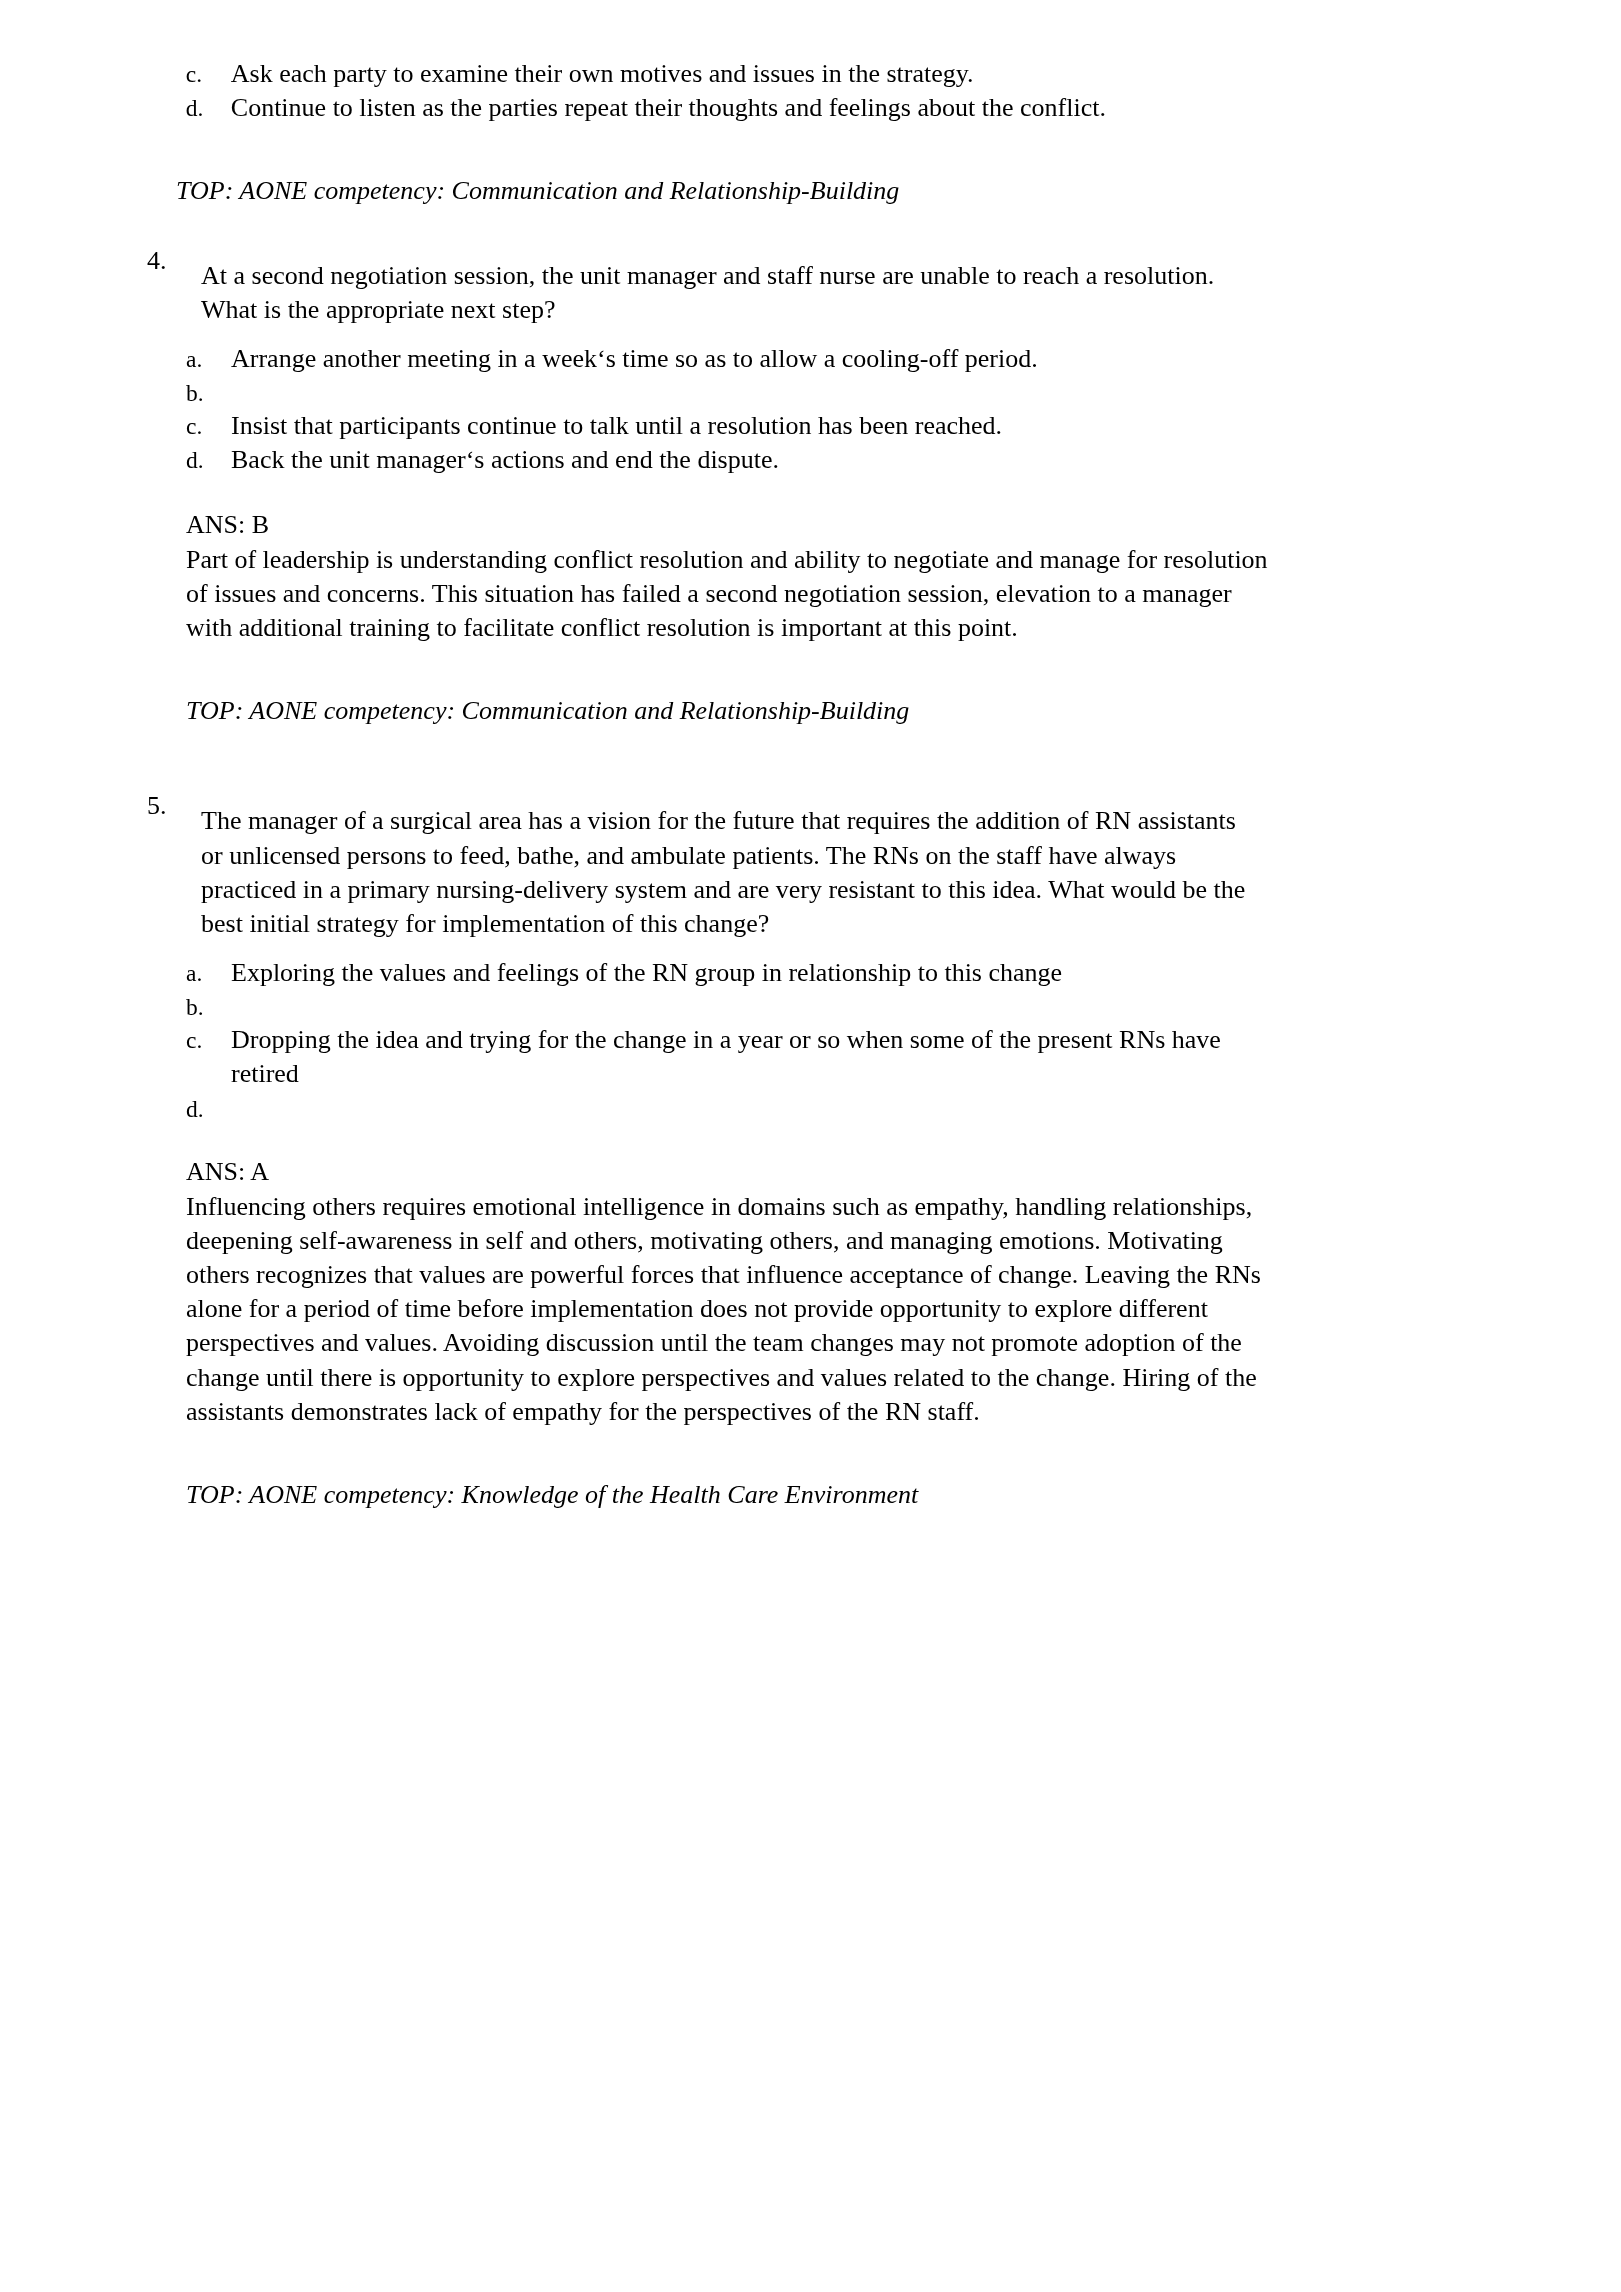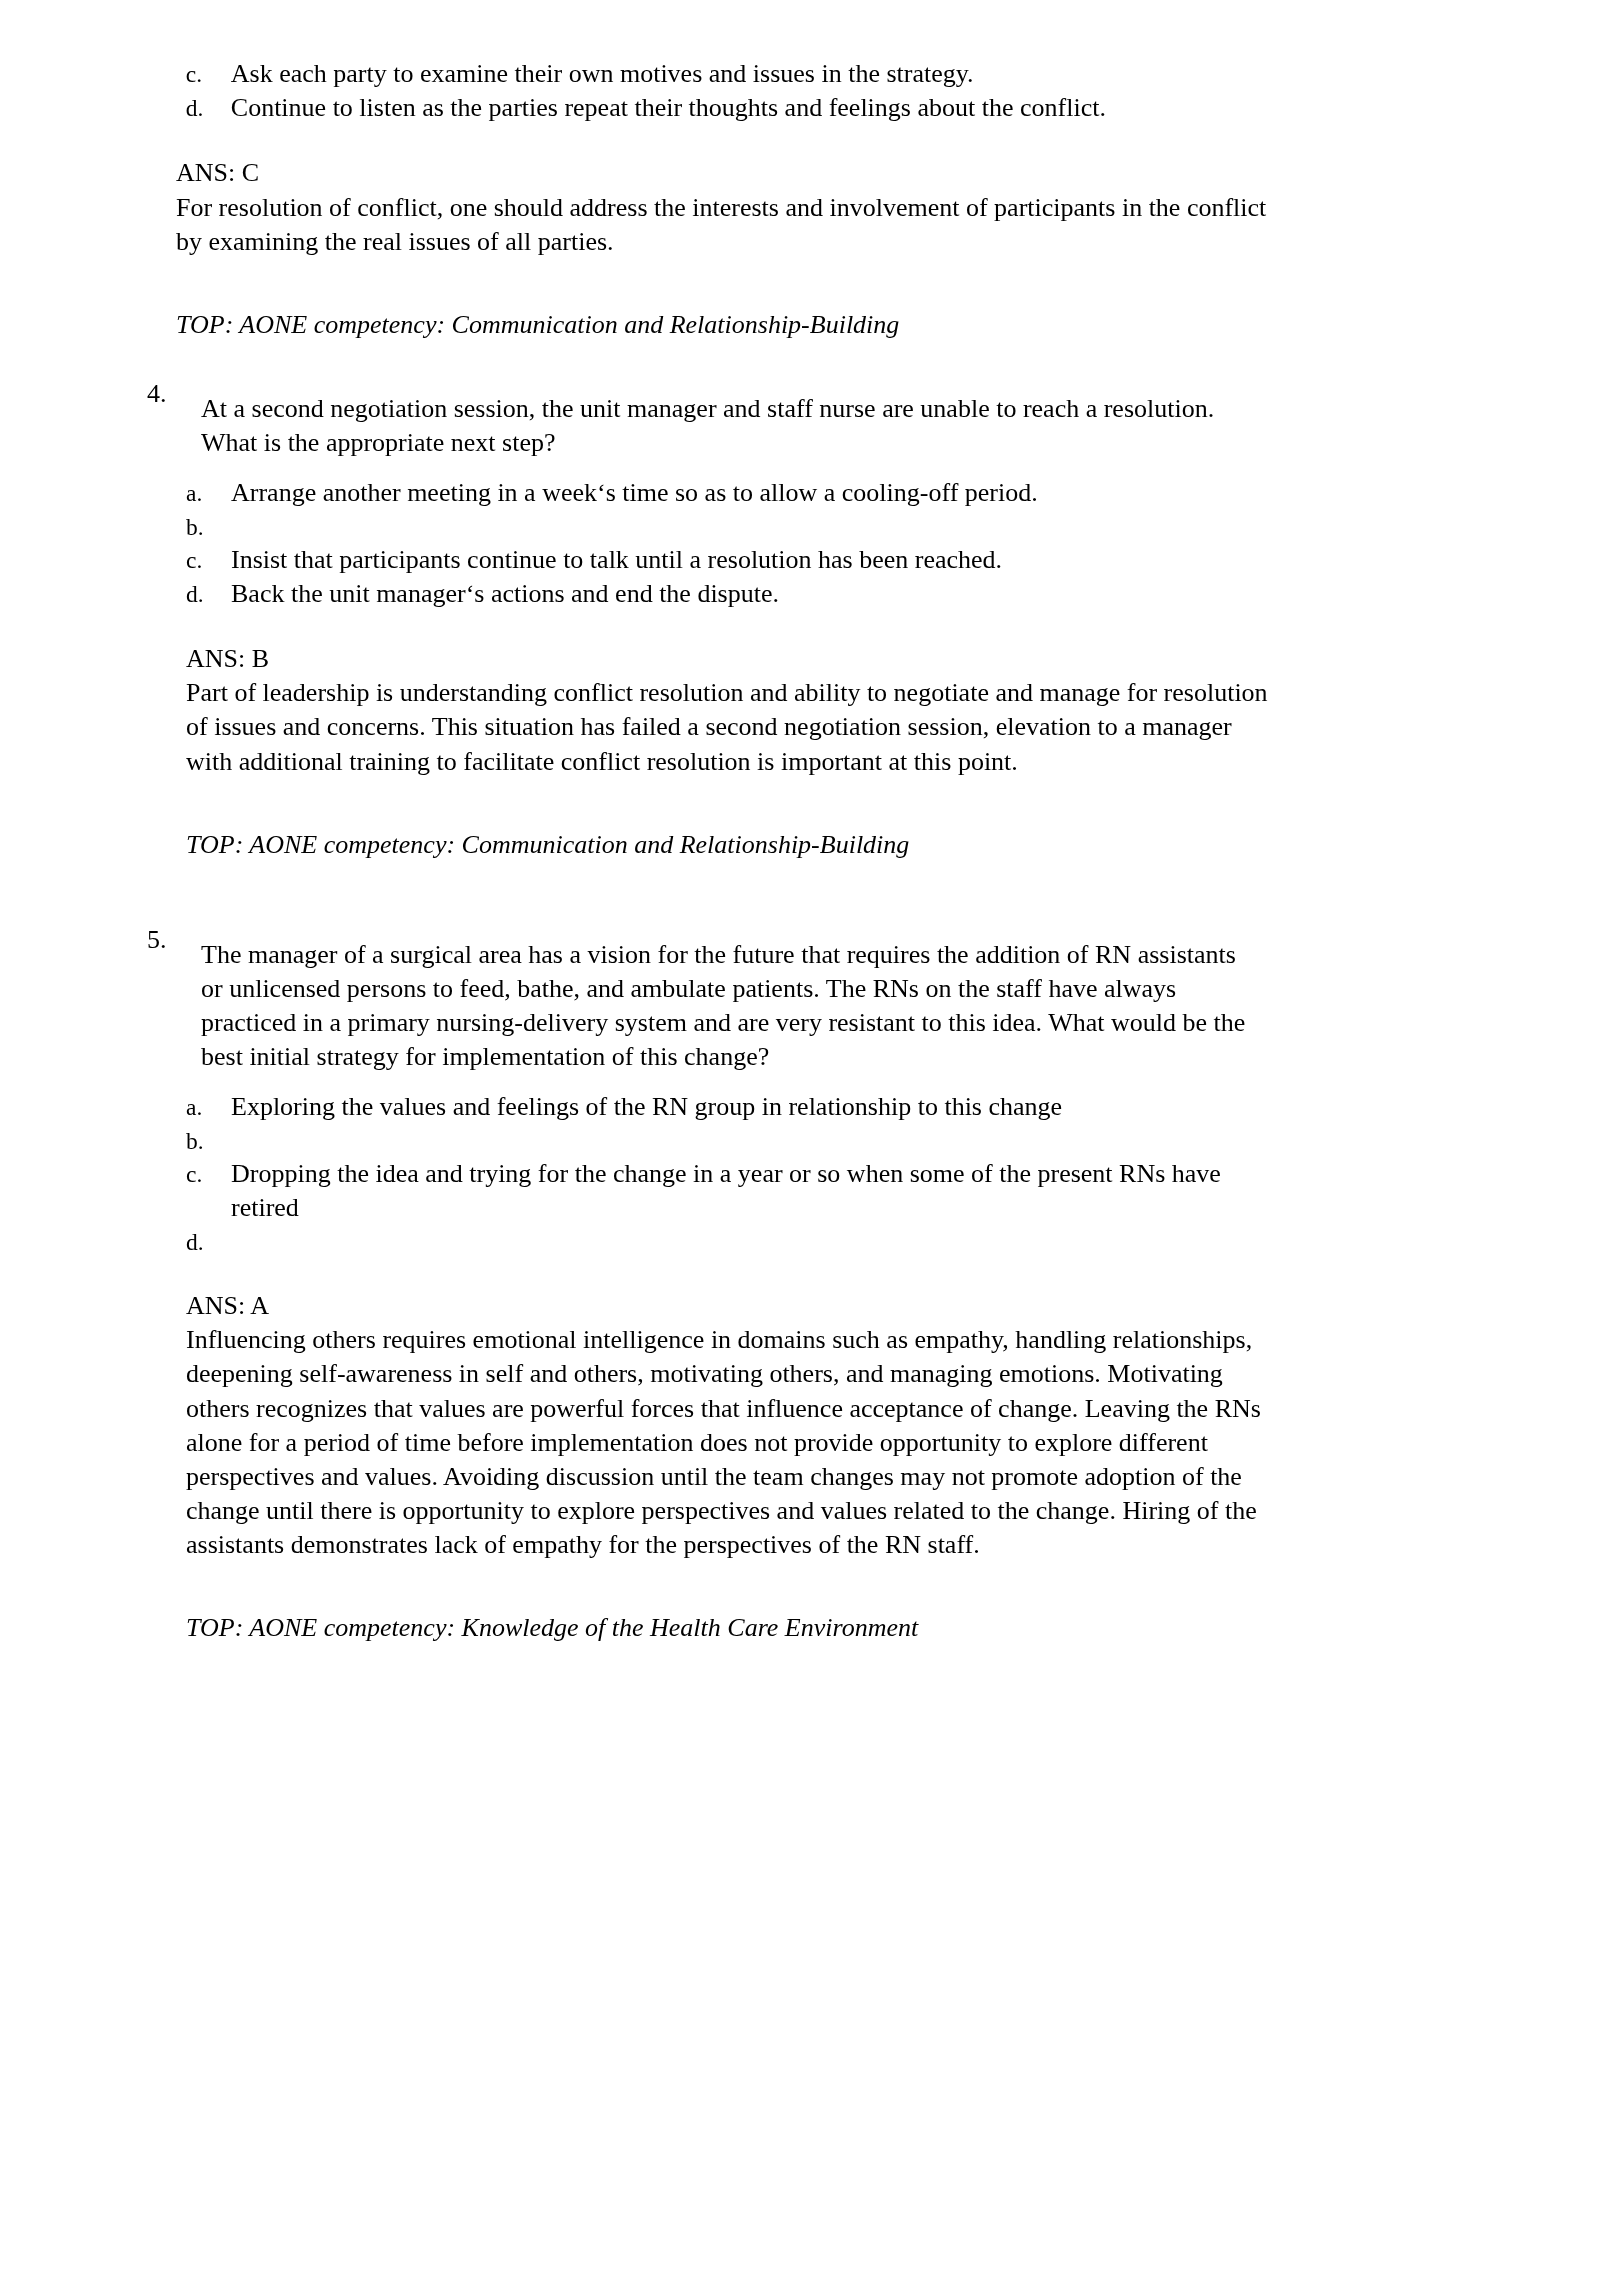--- a/index.html
+++ b/index.html
@@ -108,24 +108,20 @@
       <li class="option-item">
         <span class="option-marker">c.</span>
         <span class="option-text">Ask each party to examine their own motives and issues in the strategy.</span>
       </li>
       <li class="option-item">
         <span class="option-marker">d.</span>
         <span class="option-text">Continue to listen as the parties repeat their thoughts and feelings about the conflict.</span>
       </li>
     </ul>
 
-    <div class="ans-group">
-      <p class="ans-label">ANS: C</p>
-      <p class="rationale">For resolution of conflict, one should address the interests and involvement of participants in the conflict by examining the real issues of all parties.</p>
-    </div>
 
     <p class="top-line">TOP: AONE competency: Communication and Relationship-Building</p>
 
     <div class="question">
       <span class="question-number">4.</span>
       <div class="question-body">
         <p class="question-stem">At a second negotiation session, the unit manager and staff nurse are unable to reach a resolution. What is the appropriate next step?</p>
         <ul class="option-list">
           <li class="option-item">
             <span class="option-marker">a.</span>

